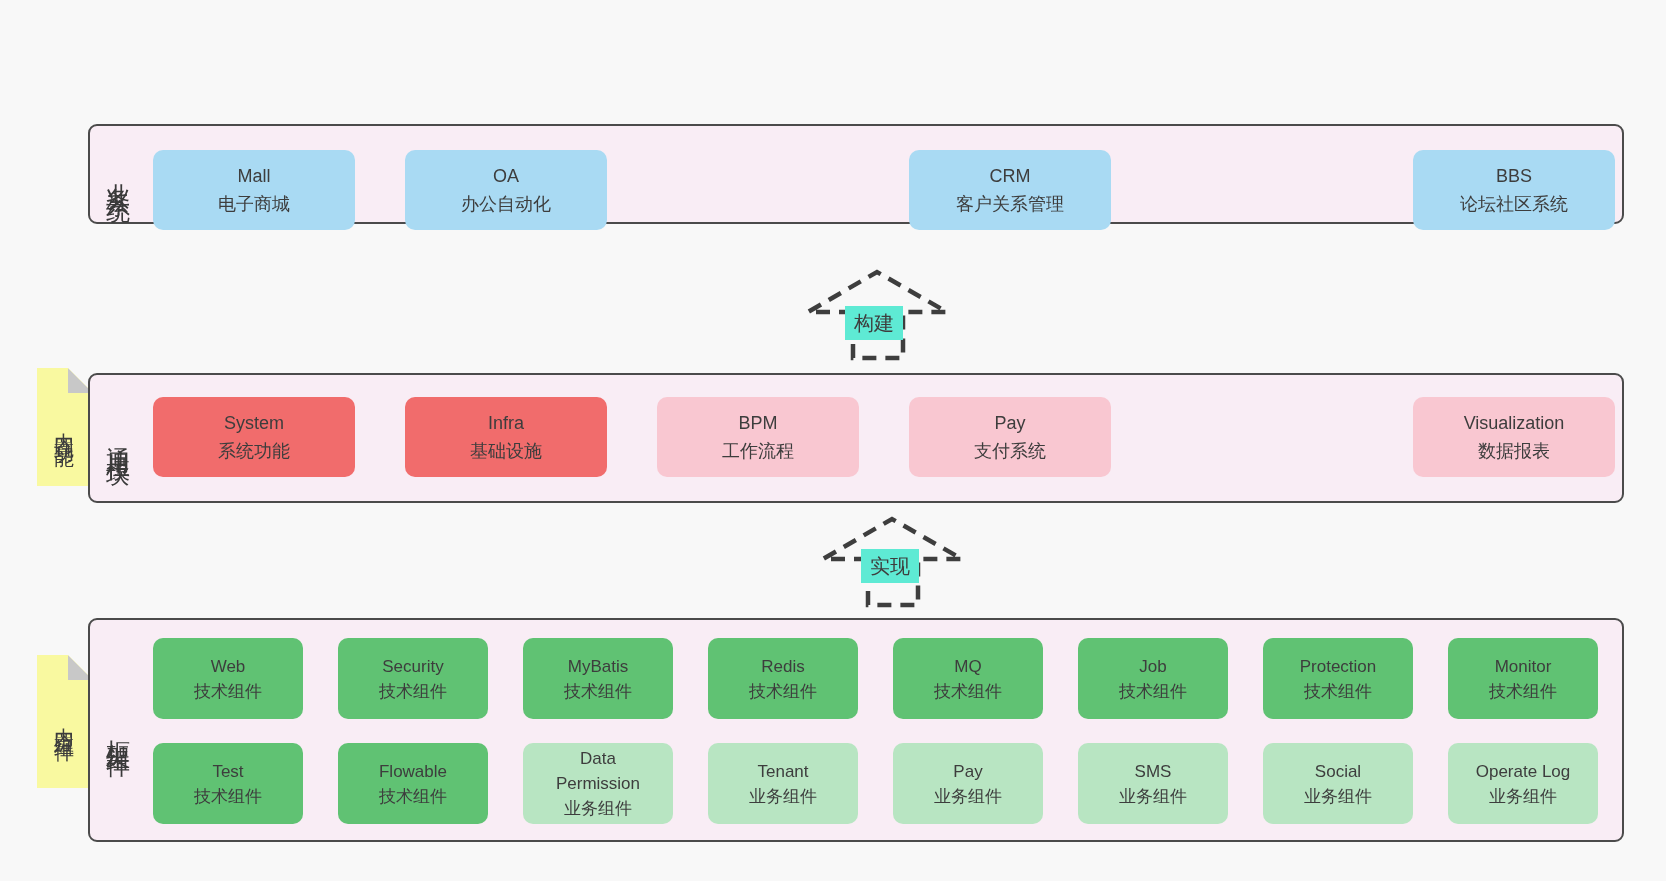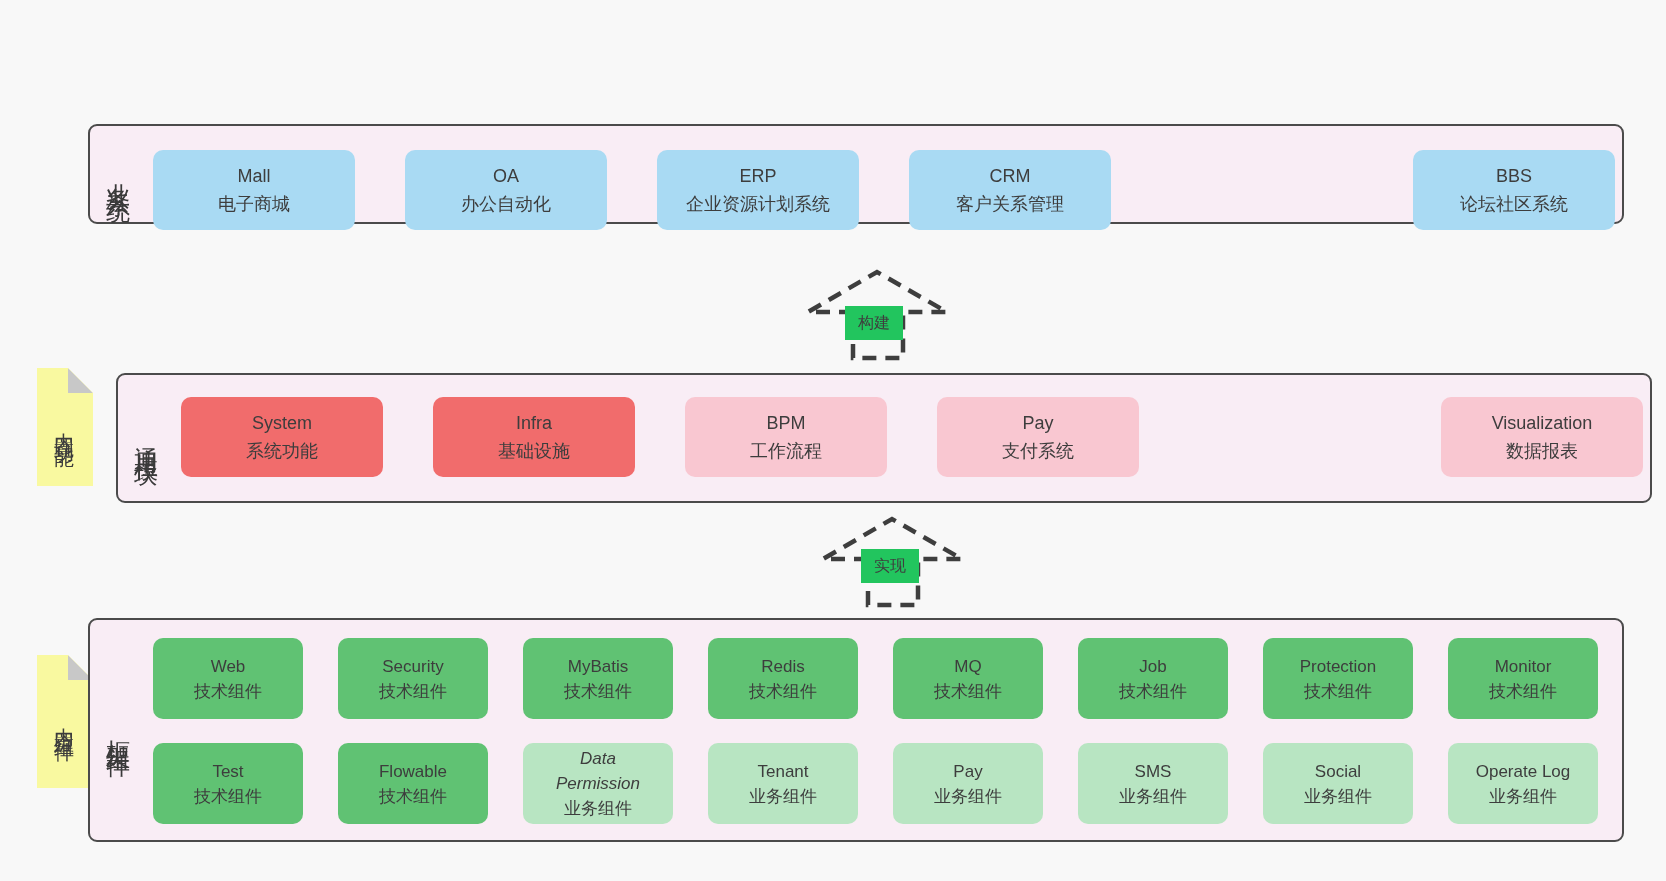--- a/index.html
+++ b/index.html
@@ -14,21 +14,21 @@
   .layer {
     position: absolute;
     left: 88px;
     width: 1536px;
     background: #f9edf5;
     border: 2px solid #4b4b4b;
     border-radius: 9px;
     z-index: 2;
   }
   #layer-business   { top: 124px; height: 100px; }
-  #layer-modules    { top: 373px; height: 130px; margin-left: 28px; }
+  #layer-modules    { top: 373px; height: 130px; }
   #layer-components { top: 618px; height: 224px; }
 
   .vlabel {
     position: absolute;
     left: 6px; top: 0; bottom: 0;
     width: 44px;
     display: flex; align-items: center; justify-content: center;
     writing-mode: vertical-rl;
     text-orientation: upright;
     font-size: 24px;
@@ -44,21 +44,21 @@
     align-items: center; justify-content: center;
     text-align: center;
   }
   .box-lg { width: 202px; height: 80px; font-size: 18px; line-height: 28px; }
   .box-sm { width: 150px; height: 81px; font-size: 17px; line-height: 25px; }
   .blue        { background: #a9daf3; }
   .red         { background: #f16c6c; }
   .pink        { background: #f9c7d1; }
   .green       { background: #60c273; }
   .green-light { background: #b8e5c2; }
-  .wrap-narrow { max-width: 112px; font-style: italic; }
+  .wrap-narrow { max-width: 112px; }
 
   .note {
     position: absolute;
     left: 37px; width: 56px;
     background: #f9f9a0;
     z-index: 1;
     clip-path: polygon(0 0, calc(100% - 25px) 0, 100% 25px, 100% 100%, 0 100%);
     display: flex; align-items: center; justify-content: center;
     writing-mode: vertical-rl;
     text-orientation: upright;
@@ -76,23 +76,23 @@
     background: #c8c8c8;
     clip-path: polygon(0 0, 100% 100%, 0 100%);
   }
 
   .arrow-svg { position: absolute; z-index: 1; }
   #arrow-build     { left: 800px; top: 265px; }
   #arrow-implement { left: 815px; top: 512px; }
   .arrow-label {
     position: absolute;
     z-index: 3;
-    background: #22c55e;
+    background: #5eead4;
     display: flex; align-items: center; justify-content: center;
-    font-size: 16px;
+    font-size: 20px;
     color: #3e3e3e;
     width: 58px; height: 34px;
   }
   #label-build     { left: 845px; top: 306px; }
   #label-implement { left: 861px; top: 549px; }
 </style>
 </head>
 <body>
 
 <div class="note" id="note-modules">
@@ -107,24 +107,20 @@
 <div class="layer" id="layer-business">
   <div class="vlabel">业务系统</div>
   <div class="box box-lg blue" style="left:63px;top:24px">
     <div>Mall</div>
     <div>电子商城</div>
   </div>
   <div class="box box-lg blue" style="left:315px;top:24px">
     <div>OA</div>
     <div>办公自动化</div>
   </div>
-  <div class="box box-lg blue" style="left:567px;top:24px">
-    <div>ERP</div>
-    <div>企业资源计划系统</div>
-  </div>
   <div class="box box-lg blue" style="left:819px;top:24px">
     <div>CRM</div>
     <div>客户关系管理</div>
   </div>
   <div class="box box-lg blue" style="left:1323px;top:24px">
     <div>BBS</div>
     <div>论坛社区系统</div>
   </div>
 </div>
 

